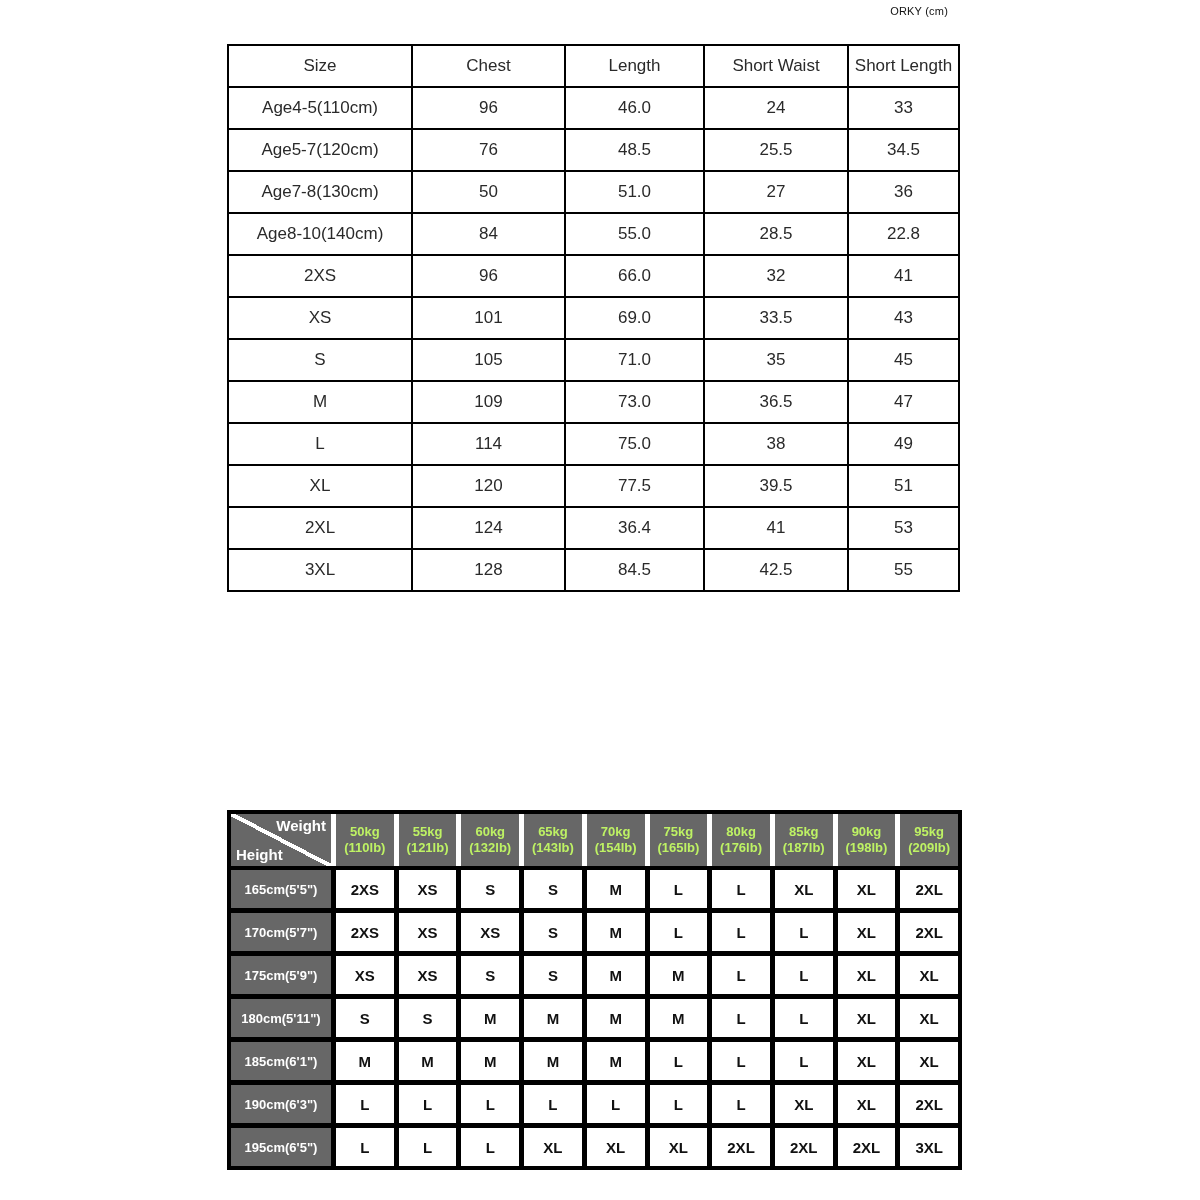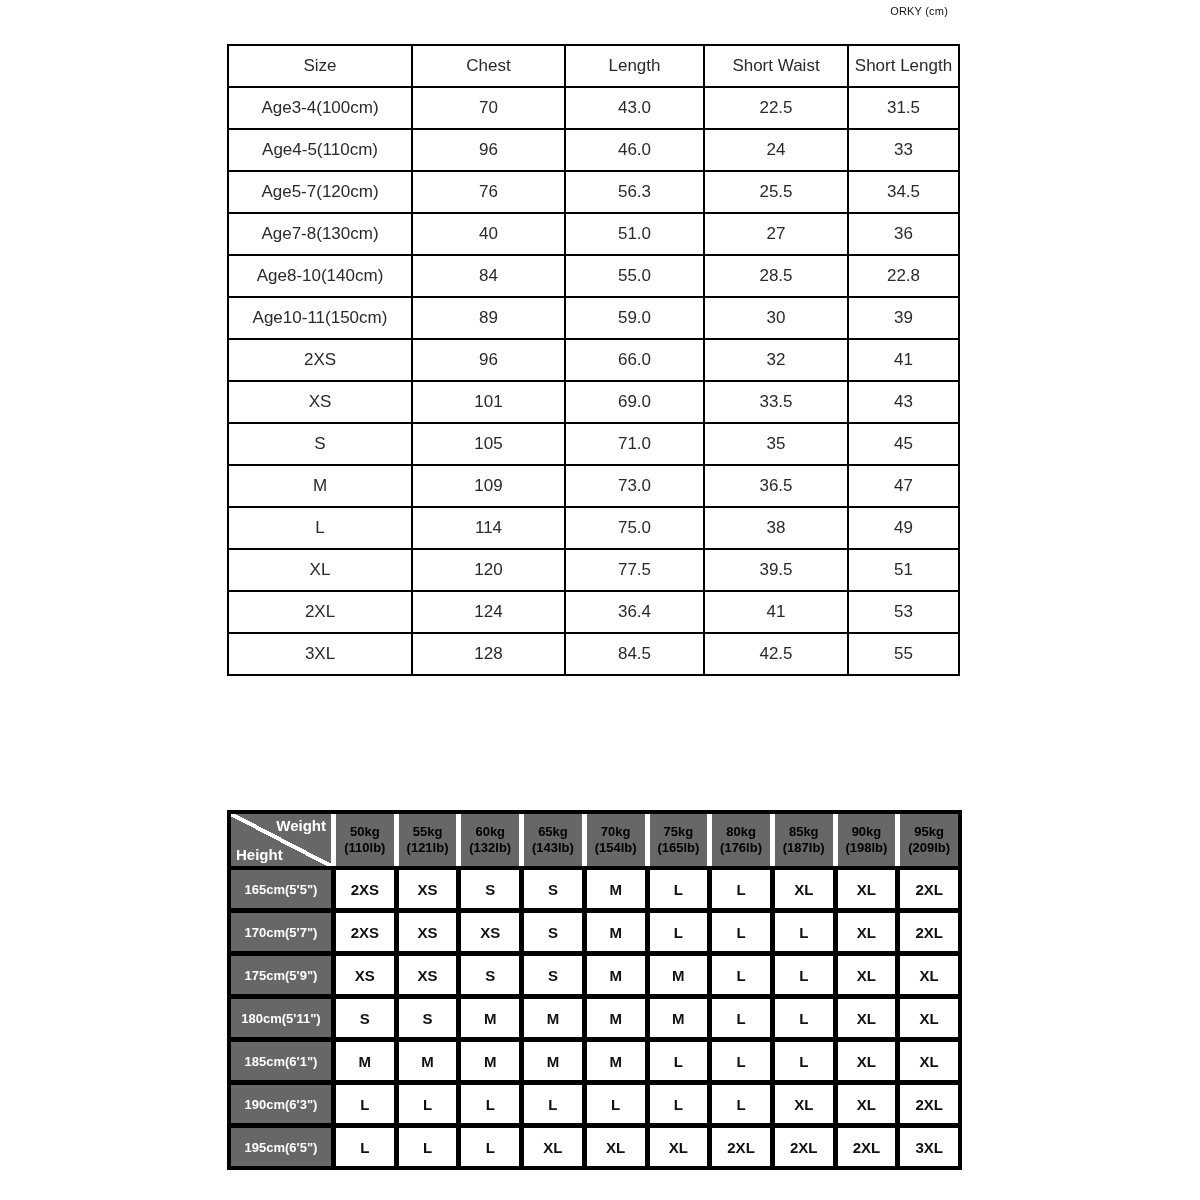--- a/index.html
+++ b/index.html
@@ -38,21 +38,21 @@
   .fit-table {
     position: absolute; left: 227px; top: 810px;
     width: 735px; border: 4px solid #000; background: #fff;
   }
   .fit-head {
     display: grid;
     grid-template-columns: 100px repeat(10, 1fr);
     gap: 5px; background: #fff; height: 52px;
   }
   .fit-head .wcell {
-    background: #676767; color: #000000;
+    background: #676767; color: #bef264;
     display: flex; flex-direction: column; align-items: center; justify-content: center;
     font-size: 13px; font-weight: 700; line-height: 1.2; text-align: center;
   }
   .corner {
     position: relative;
     background: linear-gradient(to bottom left,
       #676767 0, #676767 calc(50% - 2px),
       #ffffff calc(50% - 2px), #ffffff calc(50% + 2px),
       #676767 calc(50% + 2px), #676767 100%);
   }
@@ -101,60 +101,46 @@
       <tr id="size-thead-row">
           <th>Size</th>
           <th>Chest</th>
           <th>Length</th>
           <th>Short Waist</th>
           <th>Short Length</th>
         </tr>
     </thead>
     <tbody id="size-tbody">
         <tr>
-          <td>Age3-4(100cm)</td>
-          <td>70</td>
-          <td>43.0</td>
-          <td>22.5</td>
-          <td>31.5</td>
-        </tr>
-        <tr>
           <td>Age4-5(110cm)</td>
           <td>96</td>
           <td>46.0</td>
           <td>24</td>
           <td>33</td>
         </tr>
         <tr>
           <td>Age5-7(120cm)</td>
           <td>76</td>
-          <td>56.3</td>
+          <td>48.5</td>
           <td>25.5</td>
           <td>34.5</td>
         </tr>
         <tr>
           <td>Age7-8(130cm)</td>
-          <td>40</td>
+          <td>50</td>
           <td>51.0</td>
           <td>27</td>
           <td>36</td>
         </tr>
         <tr>
           <td>Age8-10(140cm)</td>
           <td>84</td>
           <td>55.0</td>
           <td>28.5</td>
           <td>22.8</td>
-        </tr>
-        <tr>
-          <td>Age10-11(150cm)</td>
-          <td>89</td>
-          <td>59.0</td>
-          <td>30</td>
-          <td>39</td>
         </tr>
         <tr>
           <td>2XS</td>
           <td>96</td>
           <td>66.0</td>
           <td>32</td>
           <td>41</td>
         </tr>
         <tr>
           <td>XS</td>

